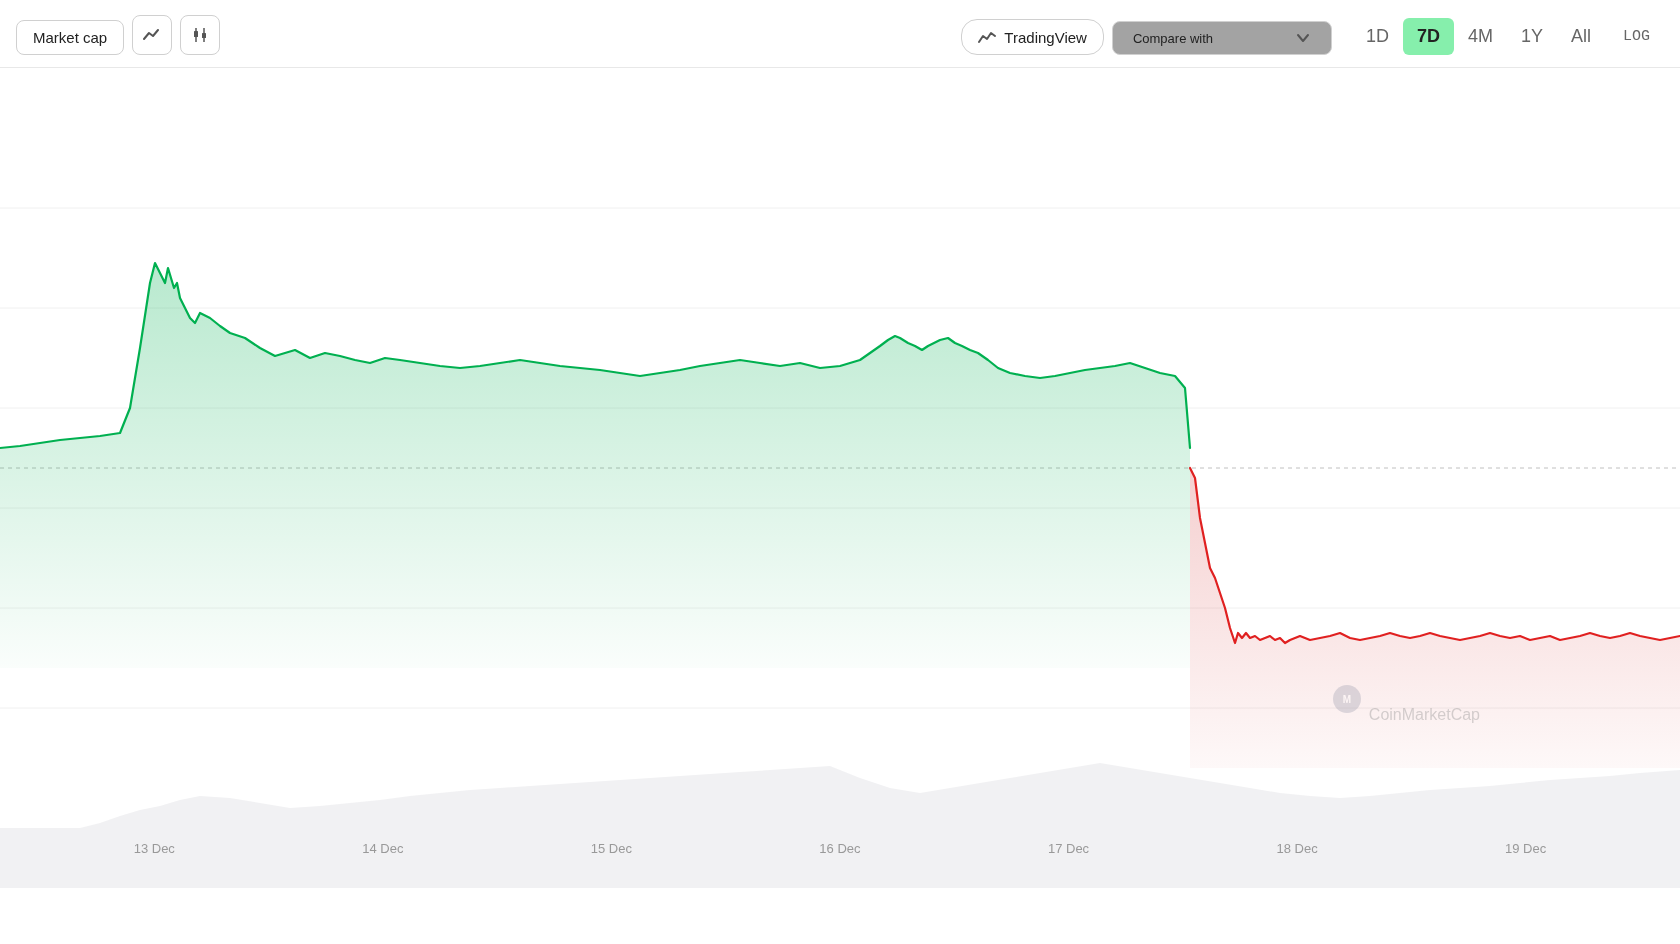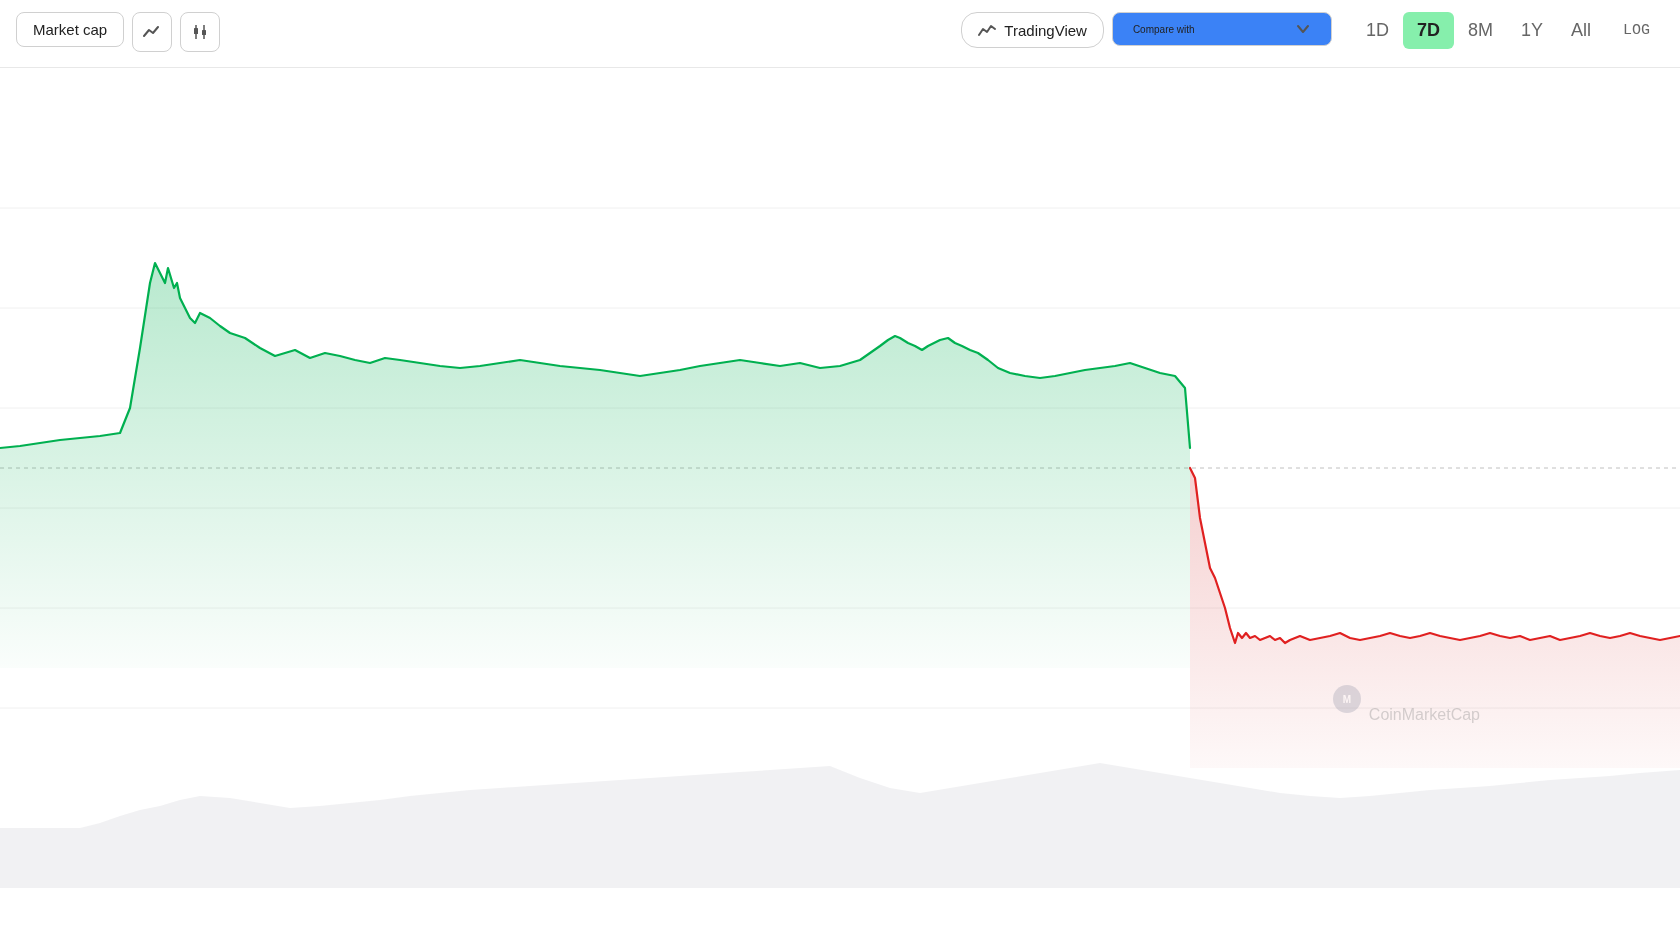--- a/index.html
+++ b/index.html
@@ -8,21 +8,21 @@
       height: 944px;
       background: #ffffff;
       font-family: -apple-system, BlinkMacSystemFont, 'Segoe UI', sans-serif;
       overflow: hidden;
       position: relative;
     }
 
     
     .toolbar {
       display: flex;
-      align-items: flex-start;
+      align-items: flex-end;
       gap: 8px;
       padding: 12px 16px;
       background: #fff;
       border-bottom: 1px solid #e8e8e8;
       height: 68px;
       position: relative;
       z-index: 10;
     }
 
     .btn {
@@ -70,23 +70,23 @@
       color: #222;
     }
 
     .compare-btn {
       display: flex;
       align-items: center;
       gap: 4px;
       padding: 8px 20px;
       border: 1.5px solid #d0d0d0;
       border-radius: 8px;
-      background: #3b82f6;
+      background: #a3a3a3;
       cursor: pointer;
-      font-size: 10px;
+      font-size: 13px;
       font-weight: 500;
       color: #222;
       min-width: 220px;
       justify-content: space-between;
     }
 
     .period-group {
       display: flex;
       align-items: center;
       margin-left: 12px;
@@ -211,21 +211,21 @@
   <button class="compare-btn">
     <span>Compare with</span>
     <svg width="16" height="16" viewBox="0 0 16 16">
       <polyline points="3,5 8,11 13,5" stroke="#555" stroke-width="2" fill="none" stroke-linecap="round" stroke-linejoin="round"></polyline>
     </svg>
   </button>
 
   <div class="period-group">
     <button class="period-btn">1D</button>
     <button class="period-btn active">7D</button>
-    <button class="period-btn">8M</button>
+    <button class="period-btn">4M</button>
     <button class="period-btn">1Y</button>
     <button class="period-btn">All</button>
     <button class="log-btn">LOG</button>
   </div>
 </div>
 
 <div class="chart-container">
   <svg class="chart-svg" viewBox="0 0 1680 876" preserveAspectRatio="none">
     <defs>
       <linearGradient id="greenGrad" x1="0" y1="0" x2="0" y2="1">
@@ -640,13 +640,22 @@
   <div class="watermark">
     <div class="watermark-logo">
       <svg width="28" height="28" viewBox="0 0 28 28">
         <circle cx="14" cy="14" r="13" fill="#a0a0b0" opacity="0.7"></circle>
         <text x="14" y="18" text-anchor="middle" font-size="10" fill="white" font-weight="bold">M</text>
       </svg>
     </div>
     <span class="watermark-text">CoinMarketCap</span>
   </div>
 
+  <div style="position:absolute; bottom:88px; left:0; width:100%; display:flex; justify-content:space-around; padding:0 40px;">
+    <span class="x-label">13 Dec</span>
+    <span class="x-label">14 Dec</span>
+    <span class="x-label">15 Dec</span>
+    <span class="x-label">16 Dec</span>
+    <span class="x-label">17 Dec</span>
+    <span class="x-label">18 Dec</span>
+    <span class="x-label">19 Dec</span>
+  </div>
 </div>
 
 </body></html>

